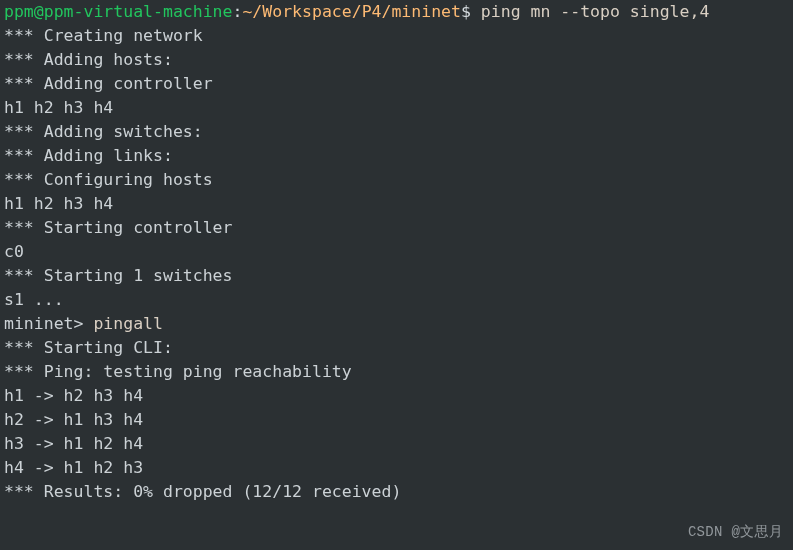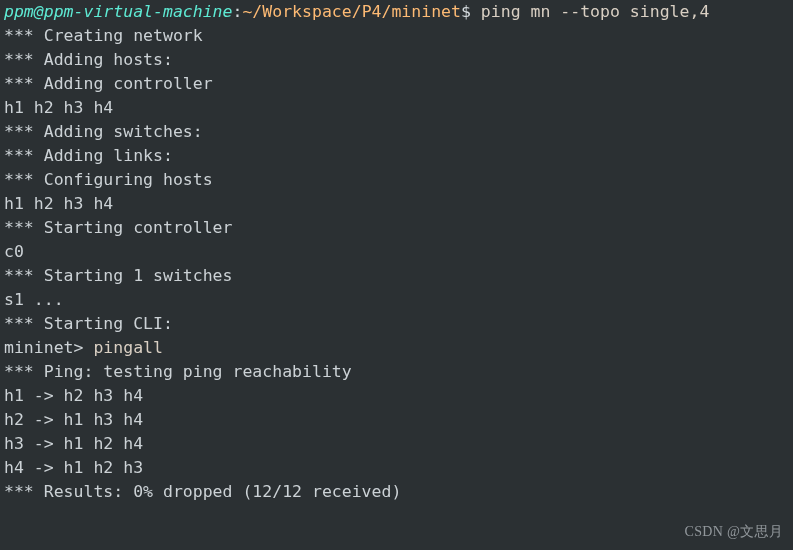--- a/index.html
+++ b/index.html
@@ -35,38 +35,37 @@
     font-family: "DejaVu Sans Mono", "Liberation Mono", monospace;
   }
 
   
   .cmd {
     color: #d9cfc3;
   }
 
   
   .prompt-user {
-    color: #5eead4;
-    font-style: italic;
+    color: #22c55e;
   }
   .prompt-path {
     color: #fdba74;
     text-align: right;
   }
   .prompt-sigil {
     color: #d2d8dc;
   }
 
   .watermark {
     position: absolute;
     right: 10px;
     bottom: 9px;
     color: #b9bfc4;
     opacity: 0.72;
-    font-family: Liberation Serif, serif;
+    font-family: Liberation Mono, monospace;
     font-size: 14px;
     line-height: 18px;
     white-space: pre;
     pointer-events: none;
     letter-spacing: 0.3px;
   }
 </style>
 </head>
 <body>
 
@@ -80,23 +79,23 @@
     <div class="line">*** Adding controller</div>
     <div class="line">h1 h2 h3 h4</div>
     <div class="line">*** Adding switches:</div>
     <div class="line">*** Adding links:</div>
     <div class="line">*** Configuring hosts</div>
     <div class="line">h1 h2 h3 h4</div>
     <div class="line">*** Starting controller</div>
     <div class="line">c0</div>
     <div class="line">*** Starting 1 switches</div>
     <div class="line">s1 ...</div>
+    <div class="line"><span>mininet&gt;</span><span class="cmd"> pingall</span></div>
+
     <div class="line">*** Starting CLI:</div>
-
-    <div class="line"><span>mininet&gt;</span><span class="cmd"> pingall</span></div>
 
     <div class="line">*** Ping: testing ping reachability</div>
     <div class="line">h1 -&gt; h2 h3 h4</div>
     <div class="line">h2 -&gt; h1 h3 h4</div>
     <div class="line">h3 -&gt; h1 h2 h4</div>
     <div class="line">h4 -&gt; h1 h2 h3</div>
     <div class="line">*** Results: 0% dropped (12/12 received)</div>
   </div>
 
   <div class="watermark">CSDN @文思月</div>

